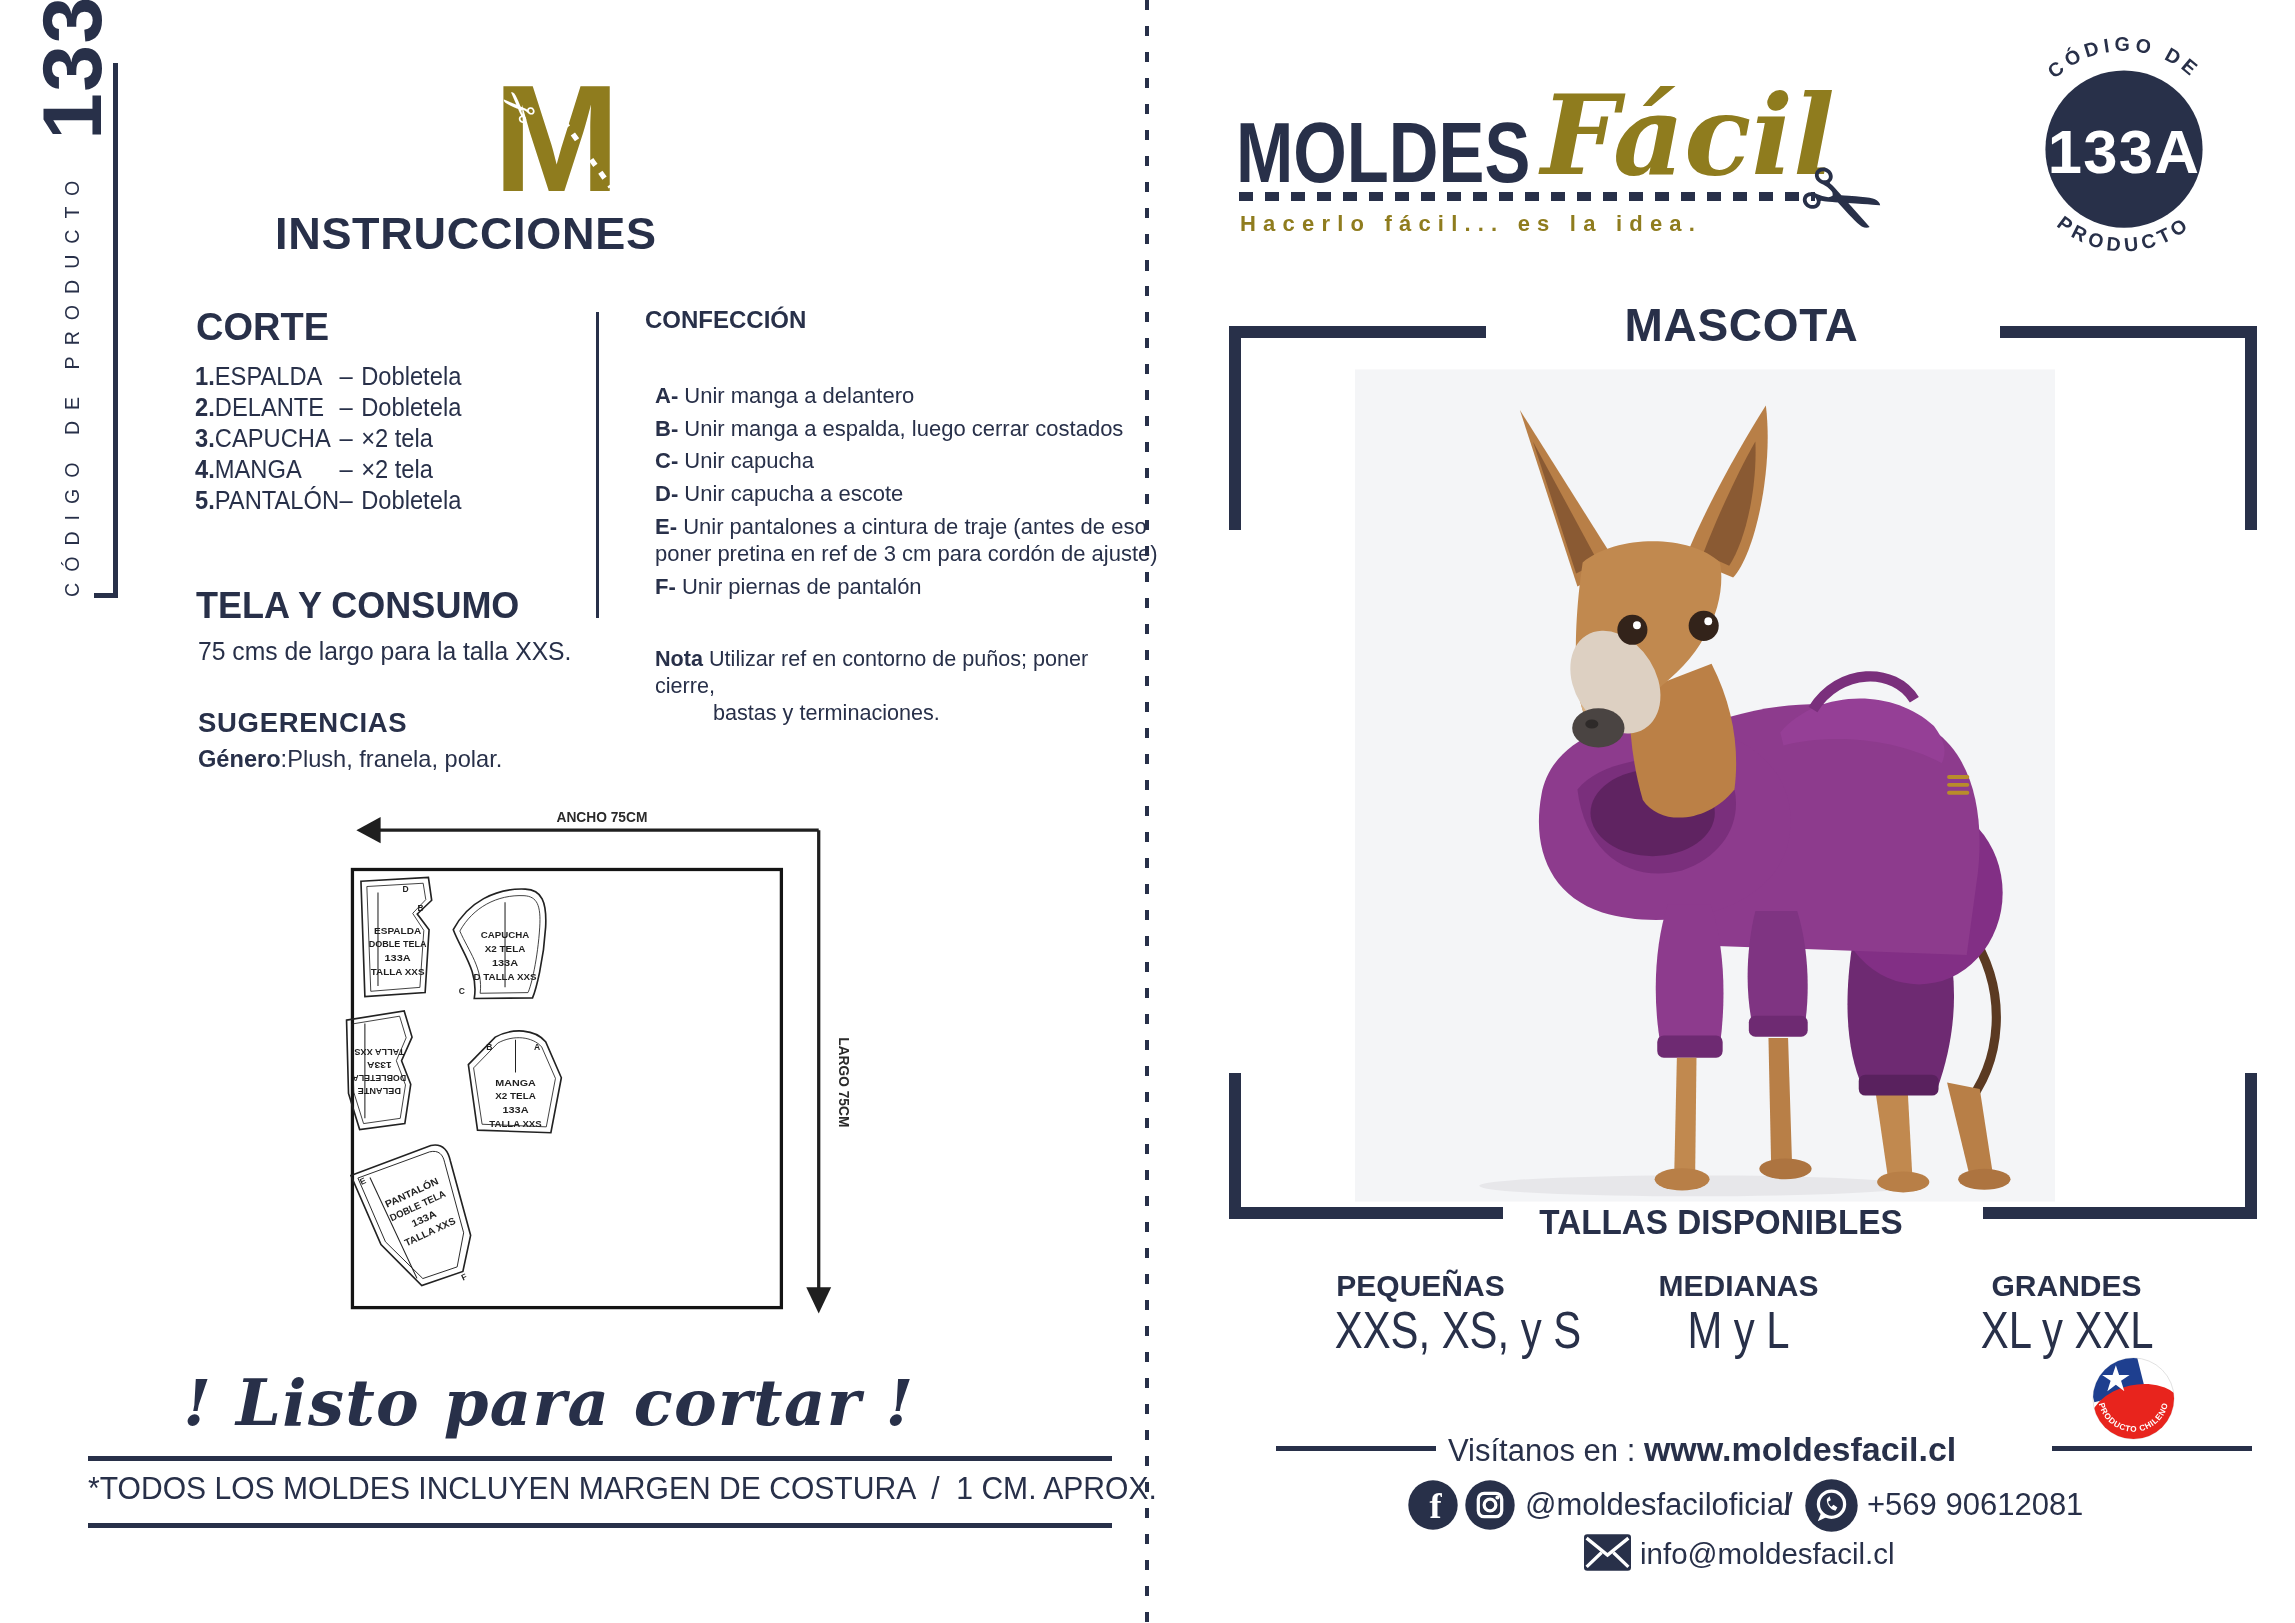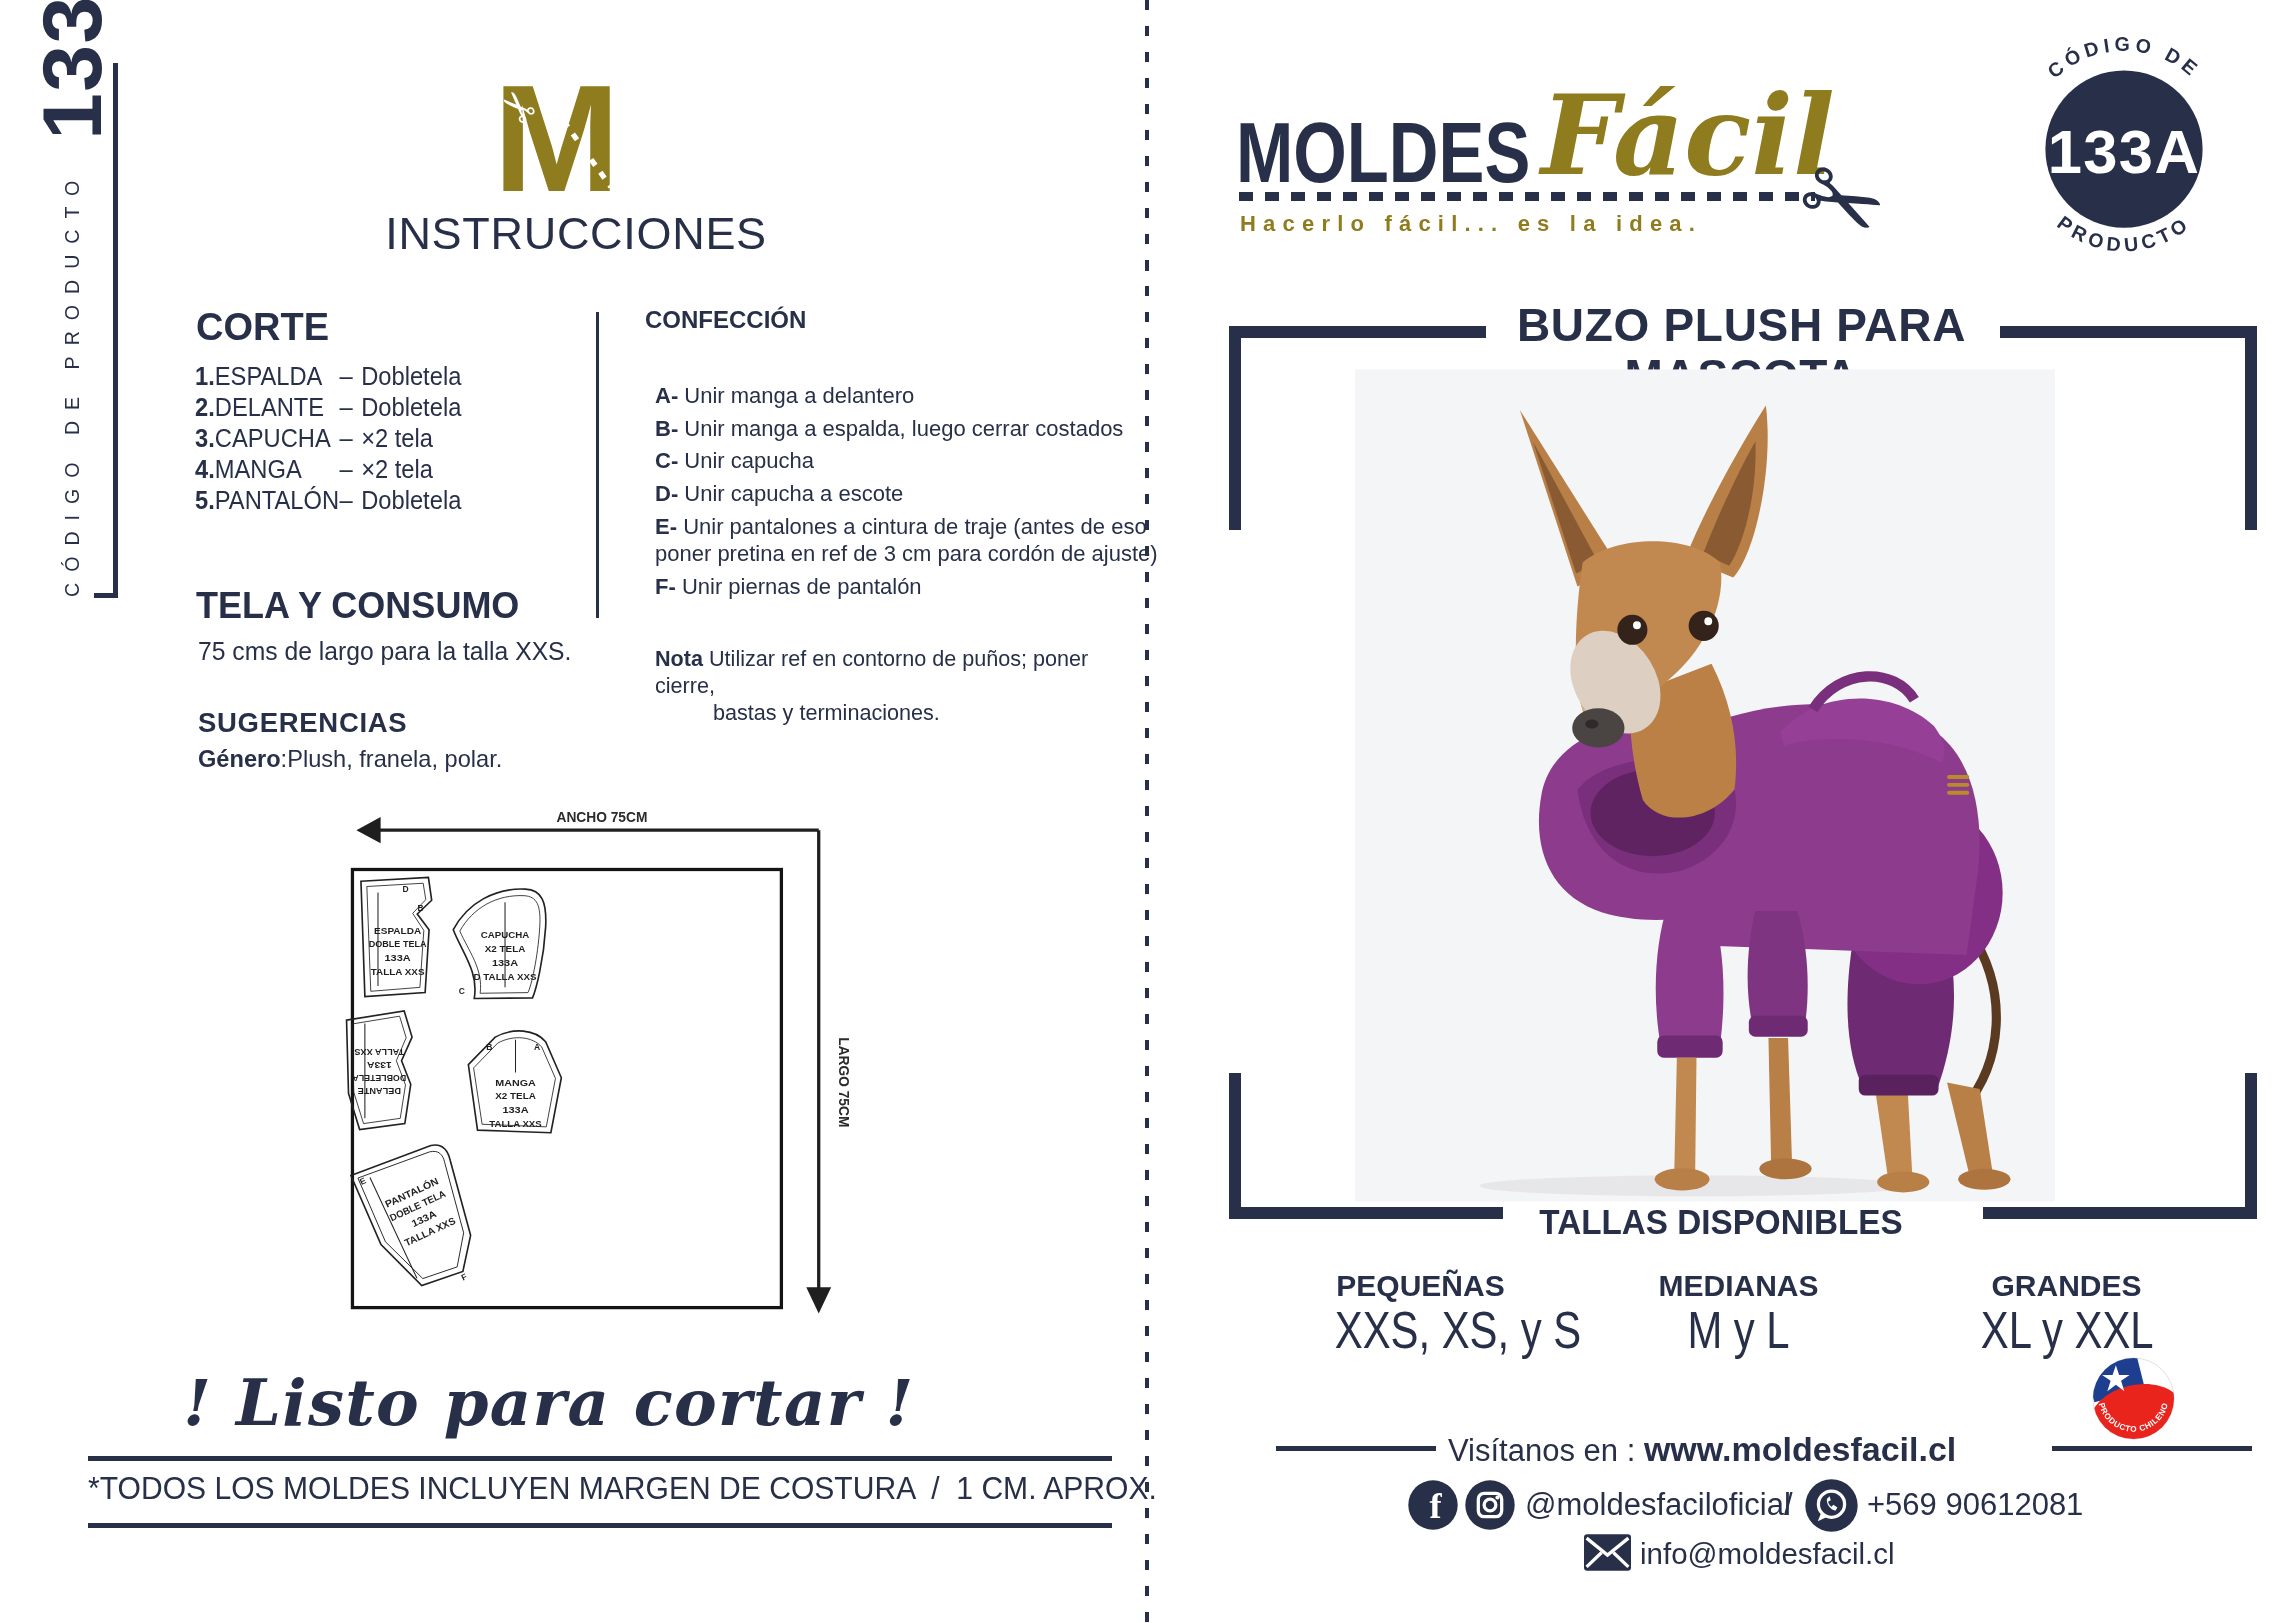--- a/index.html
+++ b/index.html
@@ -6,22 +6,22 @@
     font-family:"Liberation Sans",sans-serif;color:#283049;overflow:hidden;}
   .abs{position:absolute;}
   b{font-weight:bold;}
   
   .side-rot{left:34px;top:597px;width:535px;height:77px;transform:rotate(-90deg);
     transform-origin:0 0;display:flex;align-items:center;gap:30px;}
   .side-label{font-size:19.6px;letter-spacing:11px;font-weight:500;white-space:nowrap;}
   .side-code{font-size:84px;font-weight:bold;letter-spacing:1.3px;}
   .side-rule{left:113px;top:63px;width:5.2px;height:535px;background:#283049;}
   .side-rule-foot{left:94px;top:593px;width:23.6px;height:5.2px;background:#283049;}
-  .instr-title{left:275px;top:208px;width:602px;text-align:center;font-size:45px;
-    font-weight:normal;letter-spacing:0.7px;}
+  .instr-title{left:275px;top:208px;width:602px;text-align:left;font-size:45px;
+    font-weight:bold;letter-spacing:0.7px;}
   .h-corte{left:196px;top:306px;font-size:38px;font-weight:bold;}
   .corte-list{left:195px;top:361px;font-size:25.5px;line-height:31px;transform:scaleX(.93);
     transform-origin:0 0;white-space:nowrap;}
   .corte-row .nm{display:inline-block;min-width:134px;}
   .corte-row .sep{margin-right:9.2px;}
   .vdivider{left:596px;top:312px;width:3.3px;height:306px;background:#283049;}
   .h-conf{left:645px;top:306px;font-size:24px;font-weight:bold;}
   .conf-list{left:655px;top:382px;width:507px;font-size:22px;line-height:27.5px;}
   .conf-list>div{margin-bottom:5.2px;}
   .h-tela{left:196px;top:585px;font-size:36px;font-weight:bold;}
@@ -219,21 +219,20 @@
   <text x="170" y="224" text-anchor="middle" font-size="94" font-weight="bold" fill="#ffffff" letter-spacing="2">133A</text>
   <text font-size="30" font-weight="600" fill="#283049" letter-spacing="7">
     <textPath href="#arcTop" startOffset="50%" text-anchor="middle">CÓDIGO DE</textPath>
   </text>
   <text font-size="30" font-weight="600" fill="#283049" letter-spacing="7">
     <textPath href="#arcBot" startOffset="50%" text-anchor="middle">PRODUCTO</textPath>
   </text>
 </svg>
 
 <div class="abs prod-title">
-  <div>BUZO PLUSH PARA</div>
   <div>MASCOTA</div>
 </div>
 
 <div class="abs bar" style="left:1229px;top:326px;width:257px;height:11.8px"></div>
 <div class="abs bar" style="left:1229px;top:326px;width:11.8px;height:204px"></div>
 <div class="abs bar" style="left:2000px;top:326px;width:257px;height:11.8px"></div>
 <div class="abs bar" style="left:2245px;top:326px;width:11.8px;height:204px"></div>
 <div class="abs bar" style="left:1229px;top:1073px;width:11.8px;height:145px"></div>
 <div class="abs bar" style="left:1229px;top:1207px;width:274px;height:11.8px"></div>
 <div class="abs bar" style="left:2245px;top:1073px;width:11.8px;height:145px"></div>

